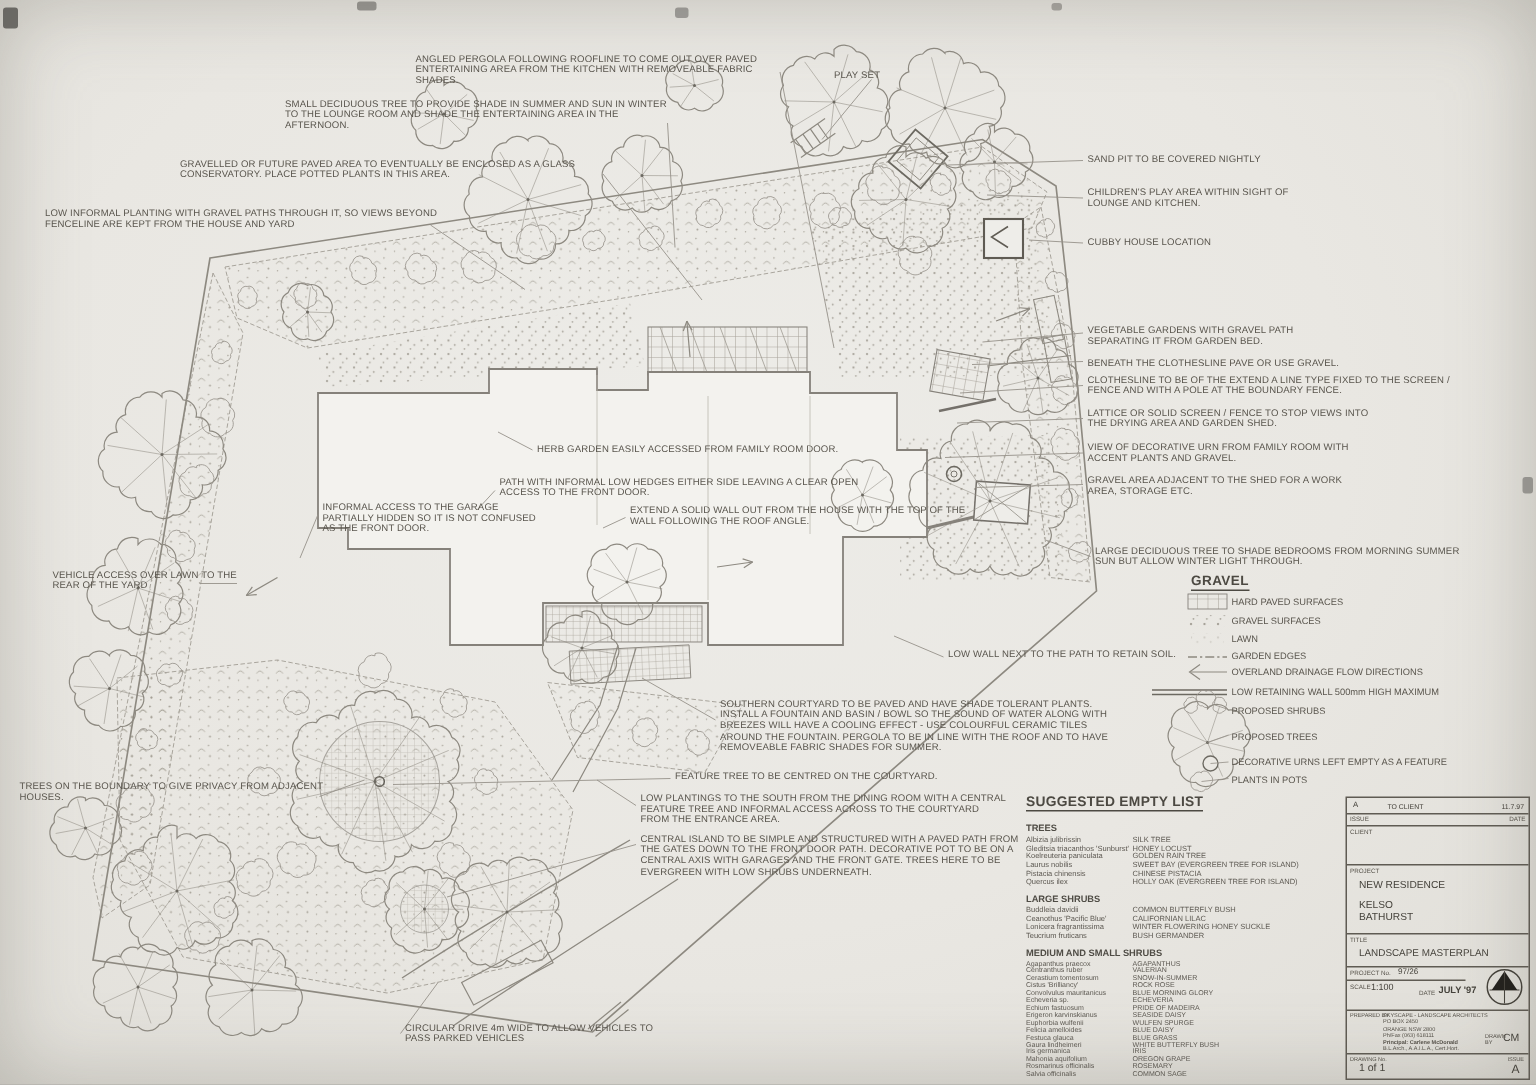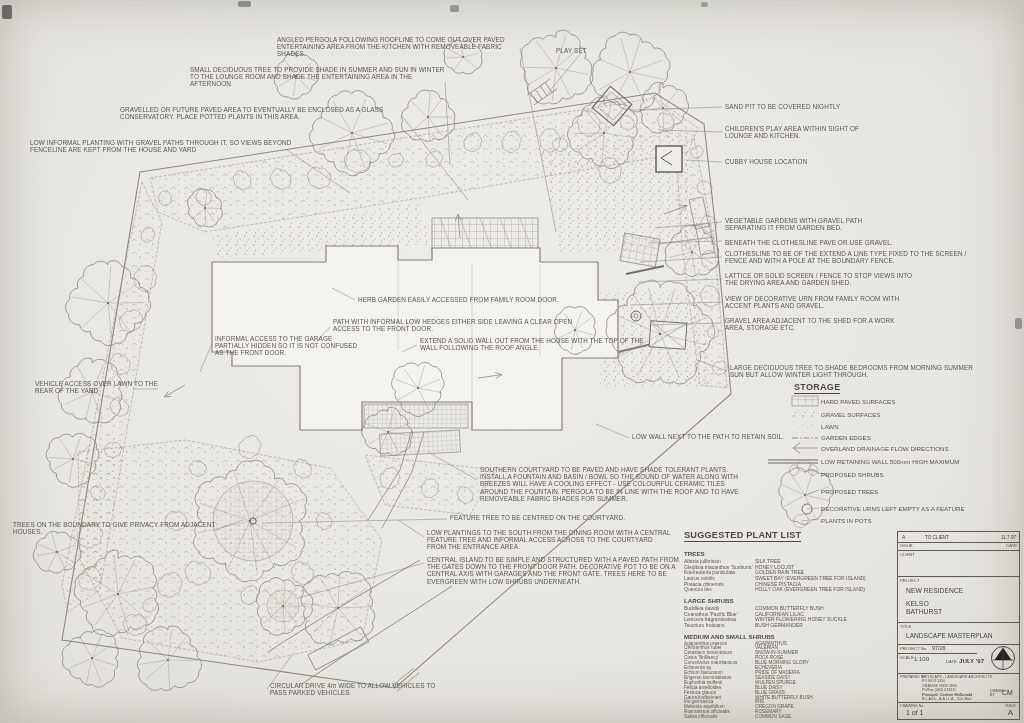--- a/index.html
+++ b/index.html
@@ -487,34 +487,34 @@
 <div class="ann" style="left:730px;top:364px;width:255px">LARGE DECIDUOUS TREE TO SHADE BEDROOMS FROM MORNING SUMMER SUN BUT ALLOW WINTER LIGHT THROUGH.</div>
 <div class="ann" style="left:35px;top:380px;width:135px">VEHICLE ACCESS OVER LAWN TO THE REAR OF THE YARD</div>
 <div class="ann" style="left:632px;top:433px;width:230px">LOW WALL NEXT TO THE PATH TO RETAIN SOIL.</div>
 <div class="ann" style="left:480px;top:466px;width:260px">SOUTHERN COURTYARD TO BE PAVED AND HAVE SHADE TOLERANT PLANTS.  INSTALL A FOUNTAIN AND BASIN / BOWL SO THE SOUND OF WATER ALONG WITH BREEZES WILL HAVE A COOLING EFFECT - USE COLOURFUL CERAMIC TILES AROUND THE FOUNTAIN.  PERGOLA TO BE IN LINE WITH THE ROOF AND TO HAVE REMOVEABLE FABRIC SHADES FOR SUMMER.</div>
 <div class="ann" style="left:450px;top:514px;width:230px">FEATURE TREE TO BE CENTRED ON THE COURTYARD.</div>
 <div class="ann" style="left:13px;top:521px;width:205px">TREES ON THE BOUNDARY TO GIVE PRIVACY FROM ADJACENT HOUSES.</div>
 <div class="ann" style="left:427px;top:529px;width:245px">LOW PLANTINGS TO THE SOUTH FROM THE DINING ROOM WITH A CENTRAL FEATURE TREE AND INFORMAL ACCESS ACROSS TO THE COURTYARD FROM THE ENTRANCE AREA.</div>
 <div class="ann" style="left:427px;top:556px;width:262px">CENTRAL ISLAND TO BE SIMPLE AND STRUCTURED WITH A PAVED PATH FROM THE GATES DOWN TO THE FRONT DOOR PATH.  DECORATIVE POT TO BE ON A CENTRAL AXIS WITH GARAGES AND THE FRONT GATE.  TREES HERE TO BE EVERGREEN WITH LOW SHRUBS UNDERNEATH.</div>
 <div class="ann" style="left:270px;top:682px;width:180px">CIRCULAR DRIVE 4m WIDE TO ALLOW VEHICLES TO PASS PARKED VEHICLES</div>
 
-<div class="lg-title">STORAGE</div>
+<div class="lg-title">GRAVEL</div>
 <div class="lg-label" style="top:398px">HARD PAVED SURFACES</div>
 <div class="lg-label" style="top:411px">GRAVEL SURFACES</div>
 <div class="lg-label" style="top:423px">LAWN</div>
 <div class="lg-label" style="top:434px">GARDEN EDGES</div>
 <div class="lg-label" style="top:445px">OVERLAND DRAINAGE FLOW DIRECTIONS</div>
 <div class="lg-label" style="top:458px">LOW RETAINING WALL 500mm HIGH MAXIMUM</div>
 <div class="lg-label" style="top:471px">PROPOSED SHRUBS</div>
 <div class="lg-label" style="top:488px">PROPOSED TREES</div>
 <div class="lg-label" style="top:505px">DECORATIVE URNS LEFT EMPTY AS A FEATURE</div>
 <div class="lg-label" style="top:517px">PLANTS IN POTS</div>
 
 <div class="plist">
-  <div class="pl-title">SUGGESTED PLANT LIST</div>
+  <div class="pl-title">SUGGESTED EMPTY LIST</div>
   <div class="pl-sec">
     <div class="pl-sechead">TREES</div>
     <div class="pl-row"><span class="pl-bot">Albizia julibrissin</span><span class="pl-com">SILK TREE</span></div>
     <div class="pl-row"><span class="pl-bot">Gleditsia triacanthos 'Sunburst'</span><span class="pl-com">HONEY LOCUST</span></div>
     <div class="pl-row"><span class="pl-bot">Koelreuteria paniculata</span><span class="pl-com">GOLDEN RAIN TREE</span></div>
     <div class="pl-row"><span class="pl-bot">Laurus nobilis</span><span class="pl-com">SWEET BAY (EVERGREEN TREE FOR ISLAND)</span></div>
     <div class="pl-row"><span class="pl-bot">Pistacia chinensis</span><span class="pl-com">CHINESE PISTACIA</span></div>
     <div class="pl-row"><span class="pl-bot">Quercus ilex</span><span class="pl-com">HOLLY OAK (EVERGREEN TREE FOR ISLAND)</span></div>
   </div>
   <div class="pl-sec">

